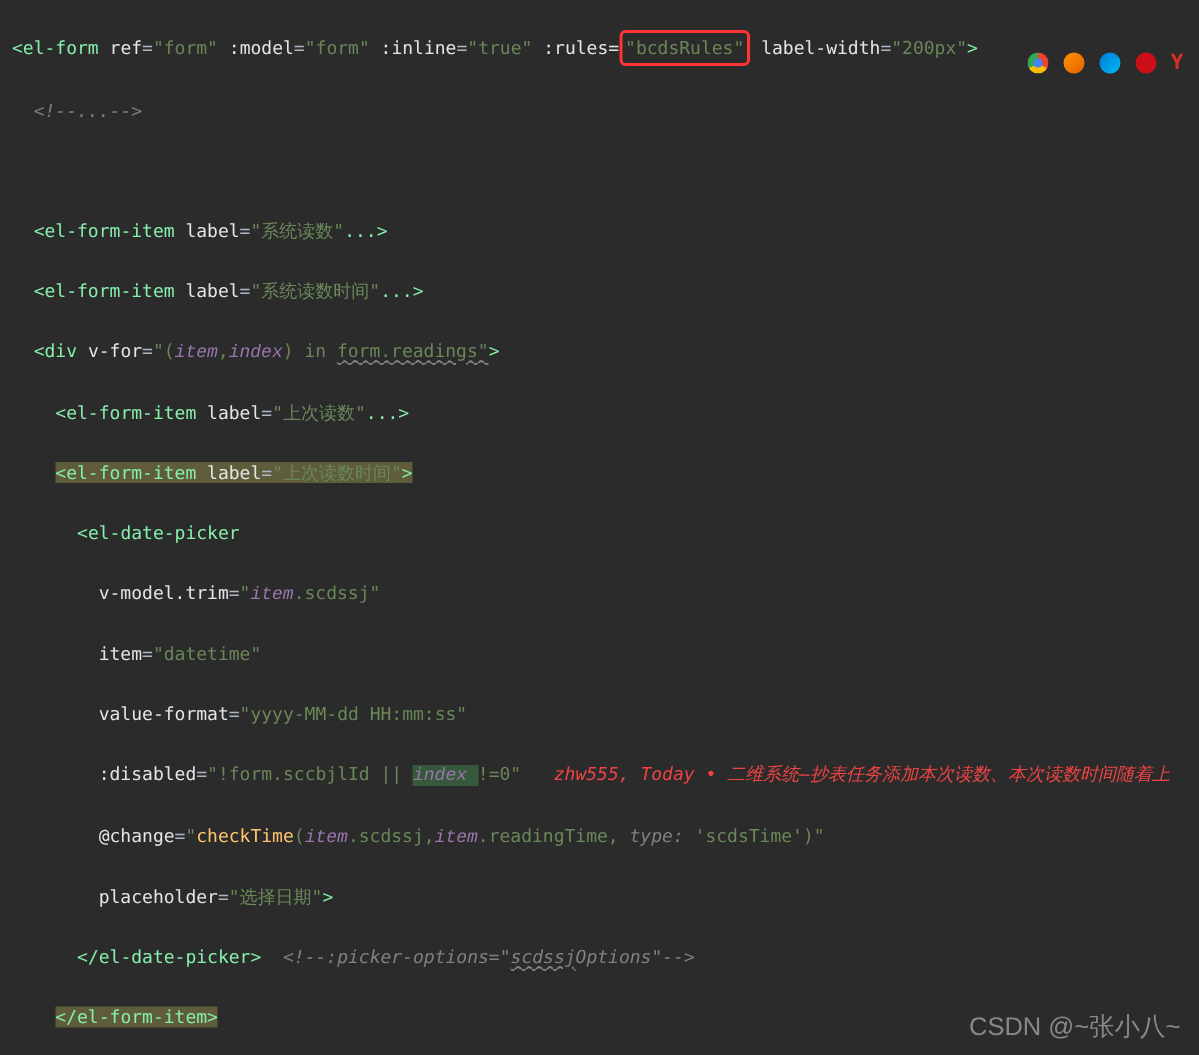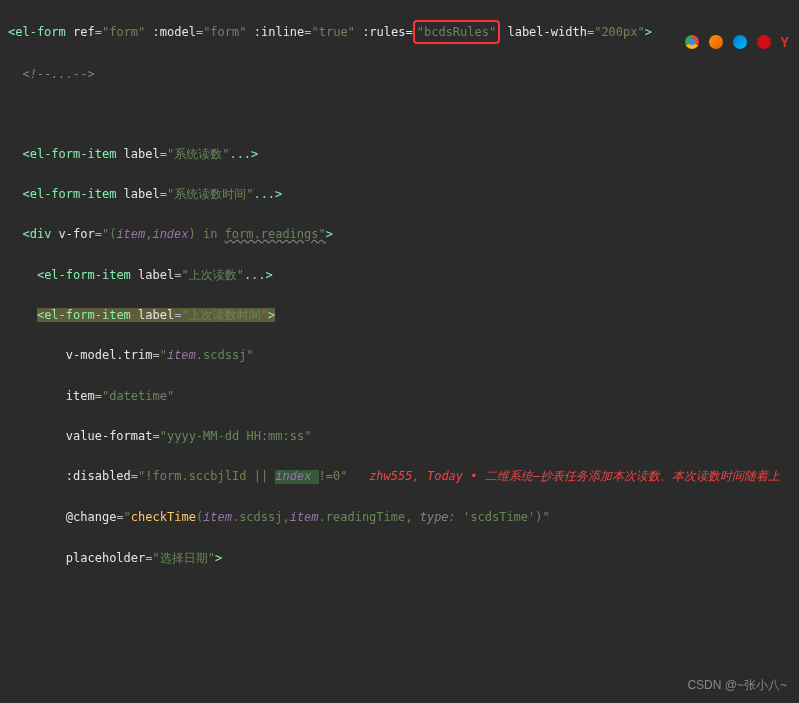--- a/index.html
+++ b/index.html
@@ -45,43 +45,46 @@
     .icon-circle {
       width: 14px;
       height: 14px;
       border-radius: 50%;
     }
     .watermark {
       position: absolute;
       bottom: 8px;
       right: 12px;
       color: #888;
-      font-size: 12px;
+      font-size: 17px;
       font-family: sans-serif;
     }
     .git-annotation { color: #ef4444; font-style: italic; }
   </style>
 </head>
 <body>
 
 <div class="code-container">
 <span class="line"><span class="tag">&lt;el-form</span> <span class="attr-name">ref</span>=<span class="attr-value">"form"</span> <span class="attr-name">:model</span>=<span class="attr-value">"form"</span> <span class="attr-name">:inline</span>=<span class="attr-value">"true"</span> <span class="attr-name">:rules=</span><span class="red-box"><span class="attr-value">"bcdsRules"</span></span> <span class="attr-name">label-width</span>=<span class="attr-value">"200px"</span><span class="tag">&gt;</span></span>
 <span class="line">  <span class="comment">&lt;!--...--&gt;</span></span>
 <span class="line"></span>
 <span class="line">  <span class="tag">&lt;el-form-item</span> <span class="attr-name">label</span>=<span class="attr-value">"系统读数"</span><span class="tag">...&gt;</span></span>
 <span class="line">  <span class="tag">&lt;el-form-item</span> <span class="attr-name">label</span>=<span class="attr-value">"系统读数时间"</span><span class="tag">...&gt;</span></span>
 <span class="line">  <span class="tag">&lt;div</span> <span class="attr-name">v-for</span>=<span class="attr-value">"(</span><span class="param-purple">item</span><span class="attr-value">,</span><span class="param-purple">index</span><span class="attr-value"><span>) in </span><span class="warning-underline">form.readings"</span></span><span class="tag">&gt;</span></span>
 <span class="line">    <span class="tag">&lt;el-form-item</span> <span class="attr-name">label</span>=<span class="attr-value">"上次读数"</span><span class="tag">...&gt;</span></span>
 <span class="line">    <span class="highlight-yellow"><span class="tag">&lt;el-form-item</span> <span class="attr-name">label</span>=<span class="attr-value">"上次读数时间"</span><span class="tag">&gt;</span></span></span>
+<span class="line">      <span class="tag">&lt;el-date-picker</span></span>
 <span class="line">        <span class="attr-name">v-model.trim</span>=<span class="attr-value">"</span><span class="param-purple">item</span><span class="attr-value">.scdssj"</span></span>
 <span class="line">        <span class="attr-name">item</span>=<span class="attr-value">"datetime"</span></span>
 <span class="line">        <span class="attr-name">value-format</span>=<span class="attr-value">"yyyy-MM-dd HH:mm:ss"</span></span>
 <span class="line">        <span class="attr-name">:disabled</span>=<span class="attr-value">"!form.sccbjlId || </span><span class="param-purple highlight-green">index </span><span class="attr-value">!=0"</span><span class="git-annotation">   zhw555, Today • 二维系统—抄表任务添加本次读数、本次读数时间随着上</span></span>
 <span class="line">        <span class="attr-name">@change</span>=<span class="attr-value">"</span><span class="method-yellow">checkTime</span><span class="attr-value">(</span><span class="param-purple">item</span><span class="attr-value">.scdssj,</span><span class="param-purple">item</span><span class="attr-value">.readingTime, </span><span class="comment">type: </span><span class="attr-value">'scdsTime'</span><span class="attr-value">)"</span></span>
 <span class="line">        <span class="attr-name">placeholder</span>=<span class="attr-value">"选择日期"</span><span class="tag">&gt;</span></span>
+<span class="line">      <span class="tag">&lt;/el-date-picker&gt;</span><span class="comment">  &lt;!--:picker-options="<span class="warning-underline">scdssj</span>Options"--&gt;</span></span>
+<span class="line">    <span class="highlight-yellow"><span class="tag">&lt;/el-form-item&gt;</span></span></span>
 
 
 
 
 
 
 
 
 
 

